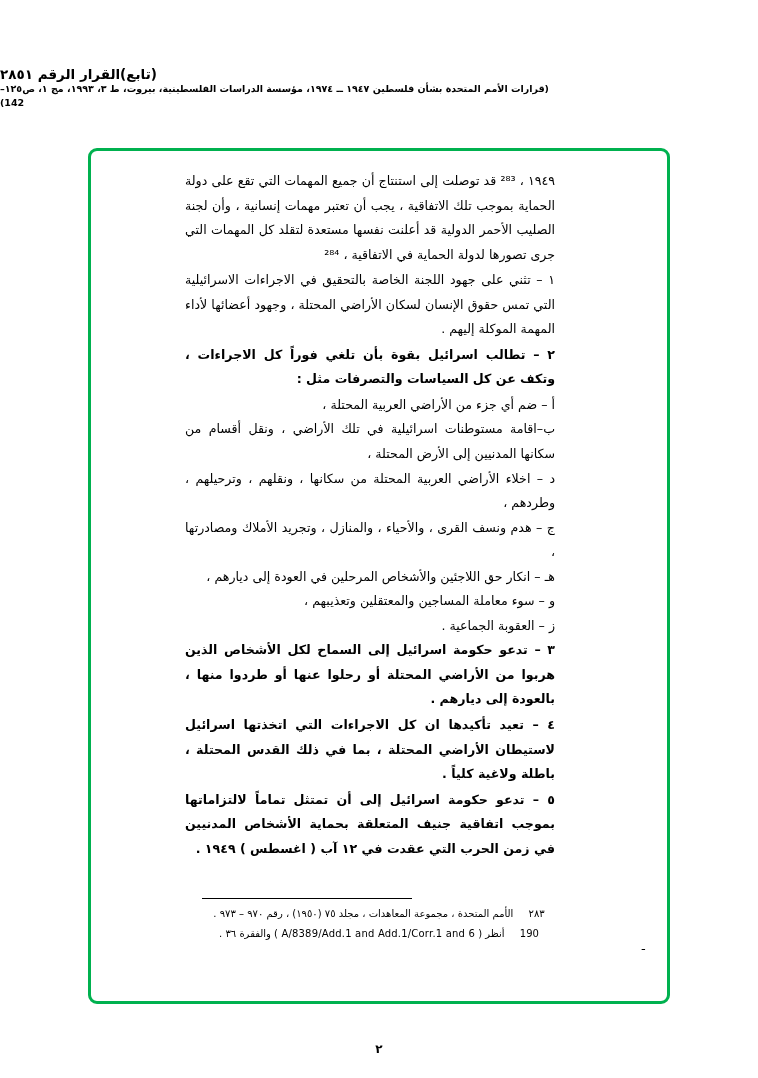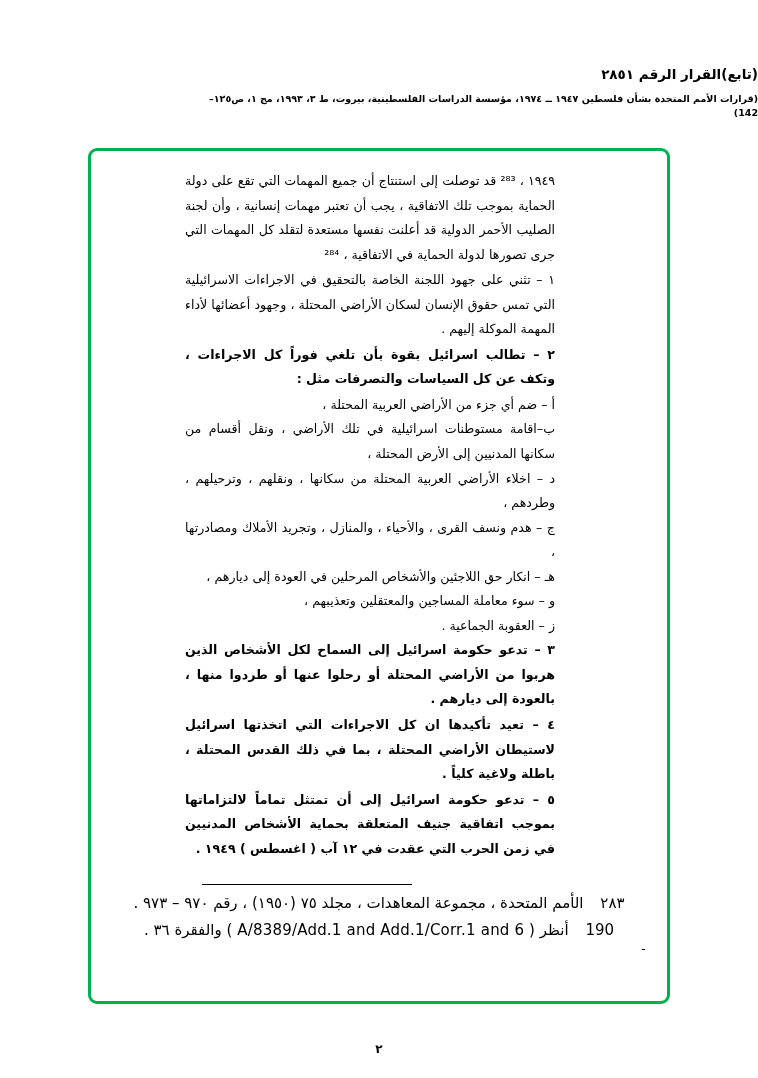--- a/index.html
+++ b/index.html
@@ -15,36 +15,34 @@
     position: relative;
     overflow: hidden;
   }
   .page {
     width: 758px;
     height: 1078px;
     position: relative;
     box-sizing: border-box;
   }
   .doc-header {
-    text-align: right;
+    text-align: left;
     padding-top: 66px;
   }
   .doc-title {
     font-size: 13.5px;
     font-weight: bold;
     letter-spacing: 0.5px;
     direction: rtl;
   }
   .doc-source {
     font-size: 9.5px;
     font-weight: bold;
-    margin-top: 10px;
     direction: rtl;
     line-height: 1.5;
-    padding-left: 8px;
   }
   .doc-source .line2 {
     display: block;
   }
   .frame {
     position: absolute;
     top: 148px;
     right: 88px;
     left: 88px;
     height: 856px;
@@ -83,21 +81,21 @@
   .notes-rule {
     width: 210px;
     height: 1px;
     background: #000;
     margin: 0 auto 0 auto;
     position: relative;
     right: 0;
     margin-right: 255px;
   }
   .note {
-    font-size: 15px;
+    font-size: 10px;
     direction: rtl;
     text-align: center;
     margin-top: 9px;
     letter-spacing: 0.2px;
   }
   .note .num {
     margin-left: 12px;
   }
   .dash-mark {
     position: absolute;

